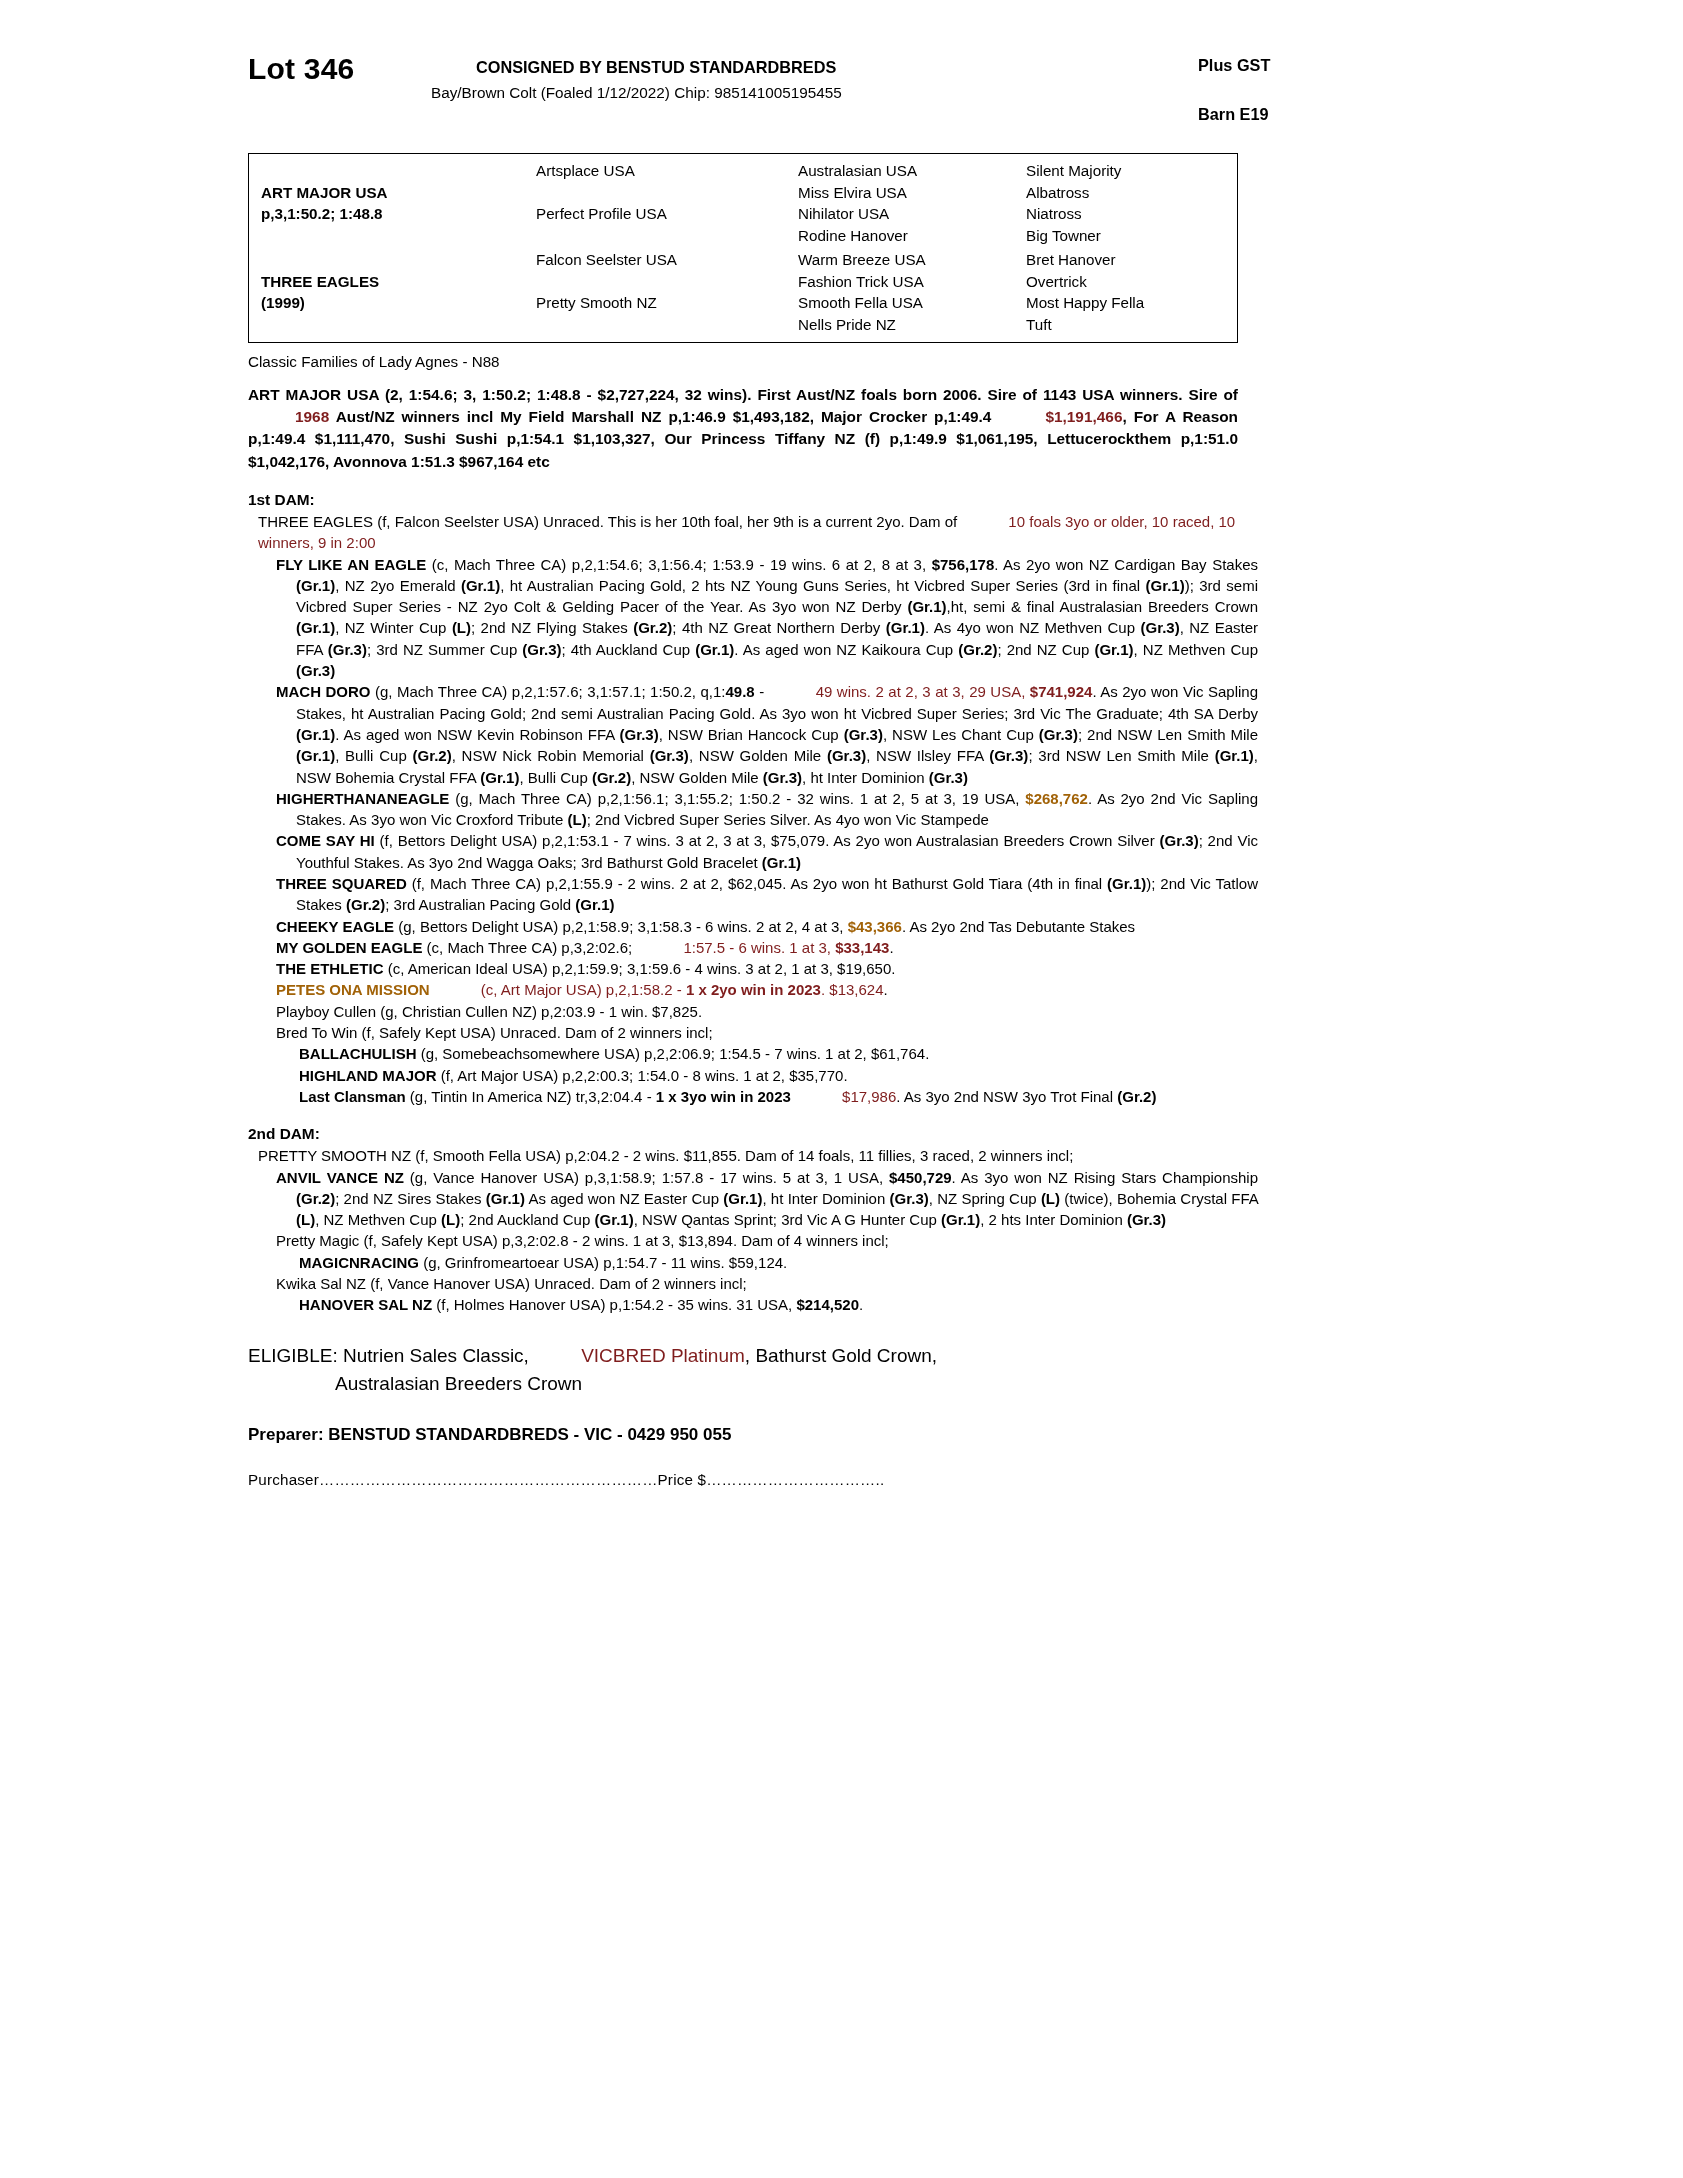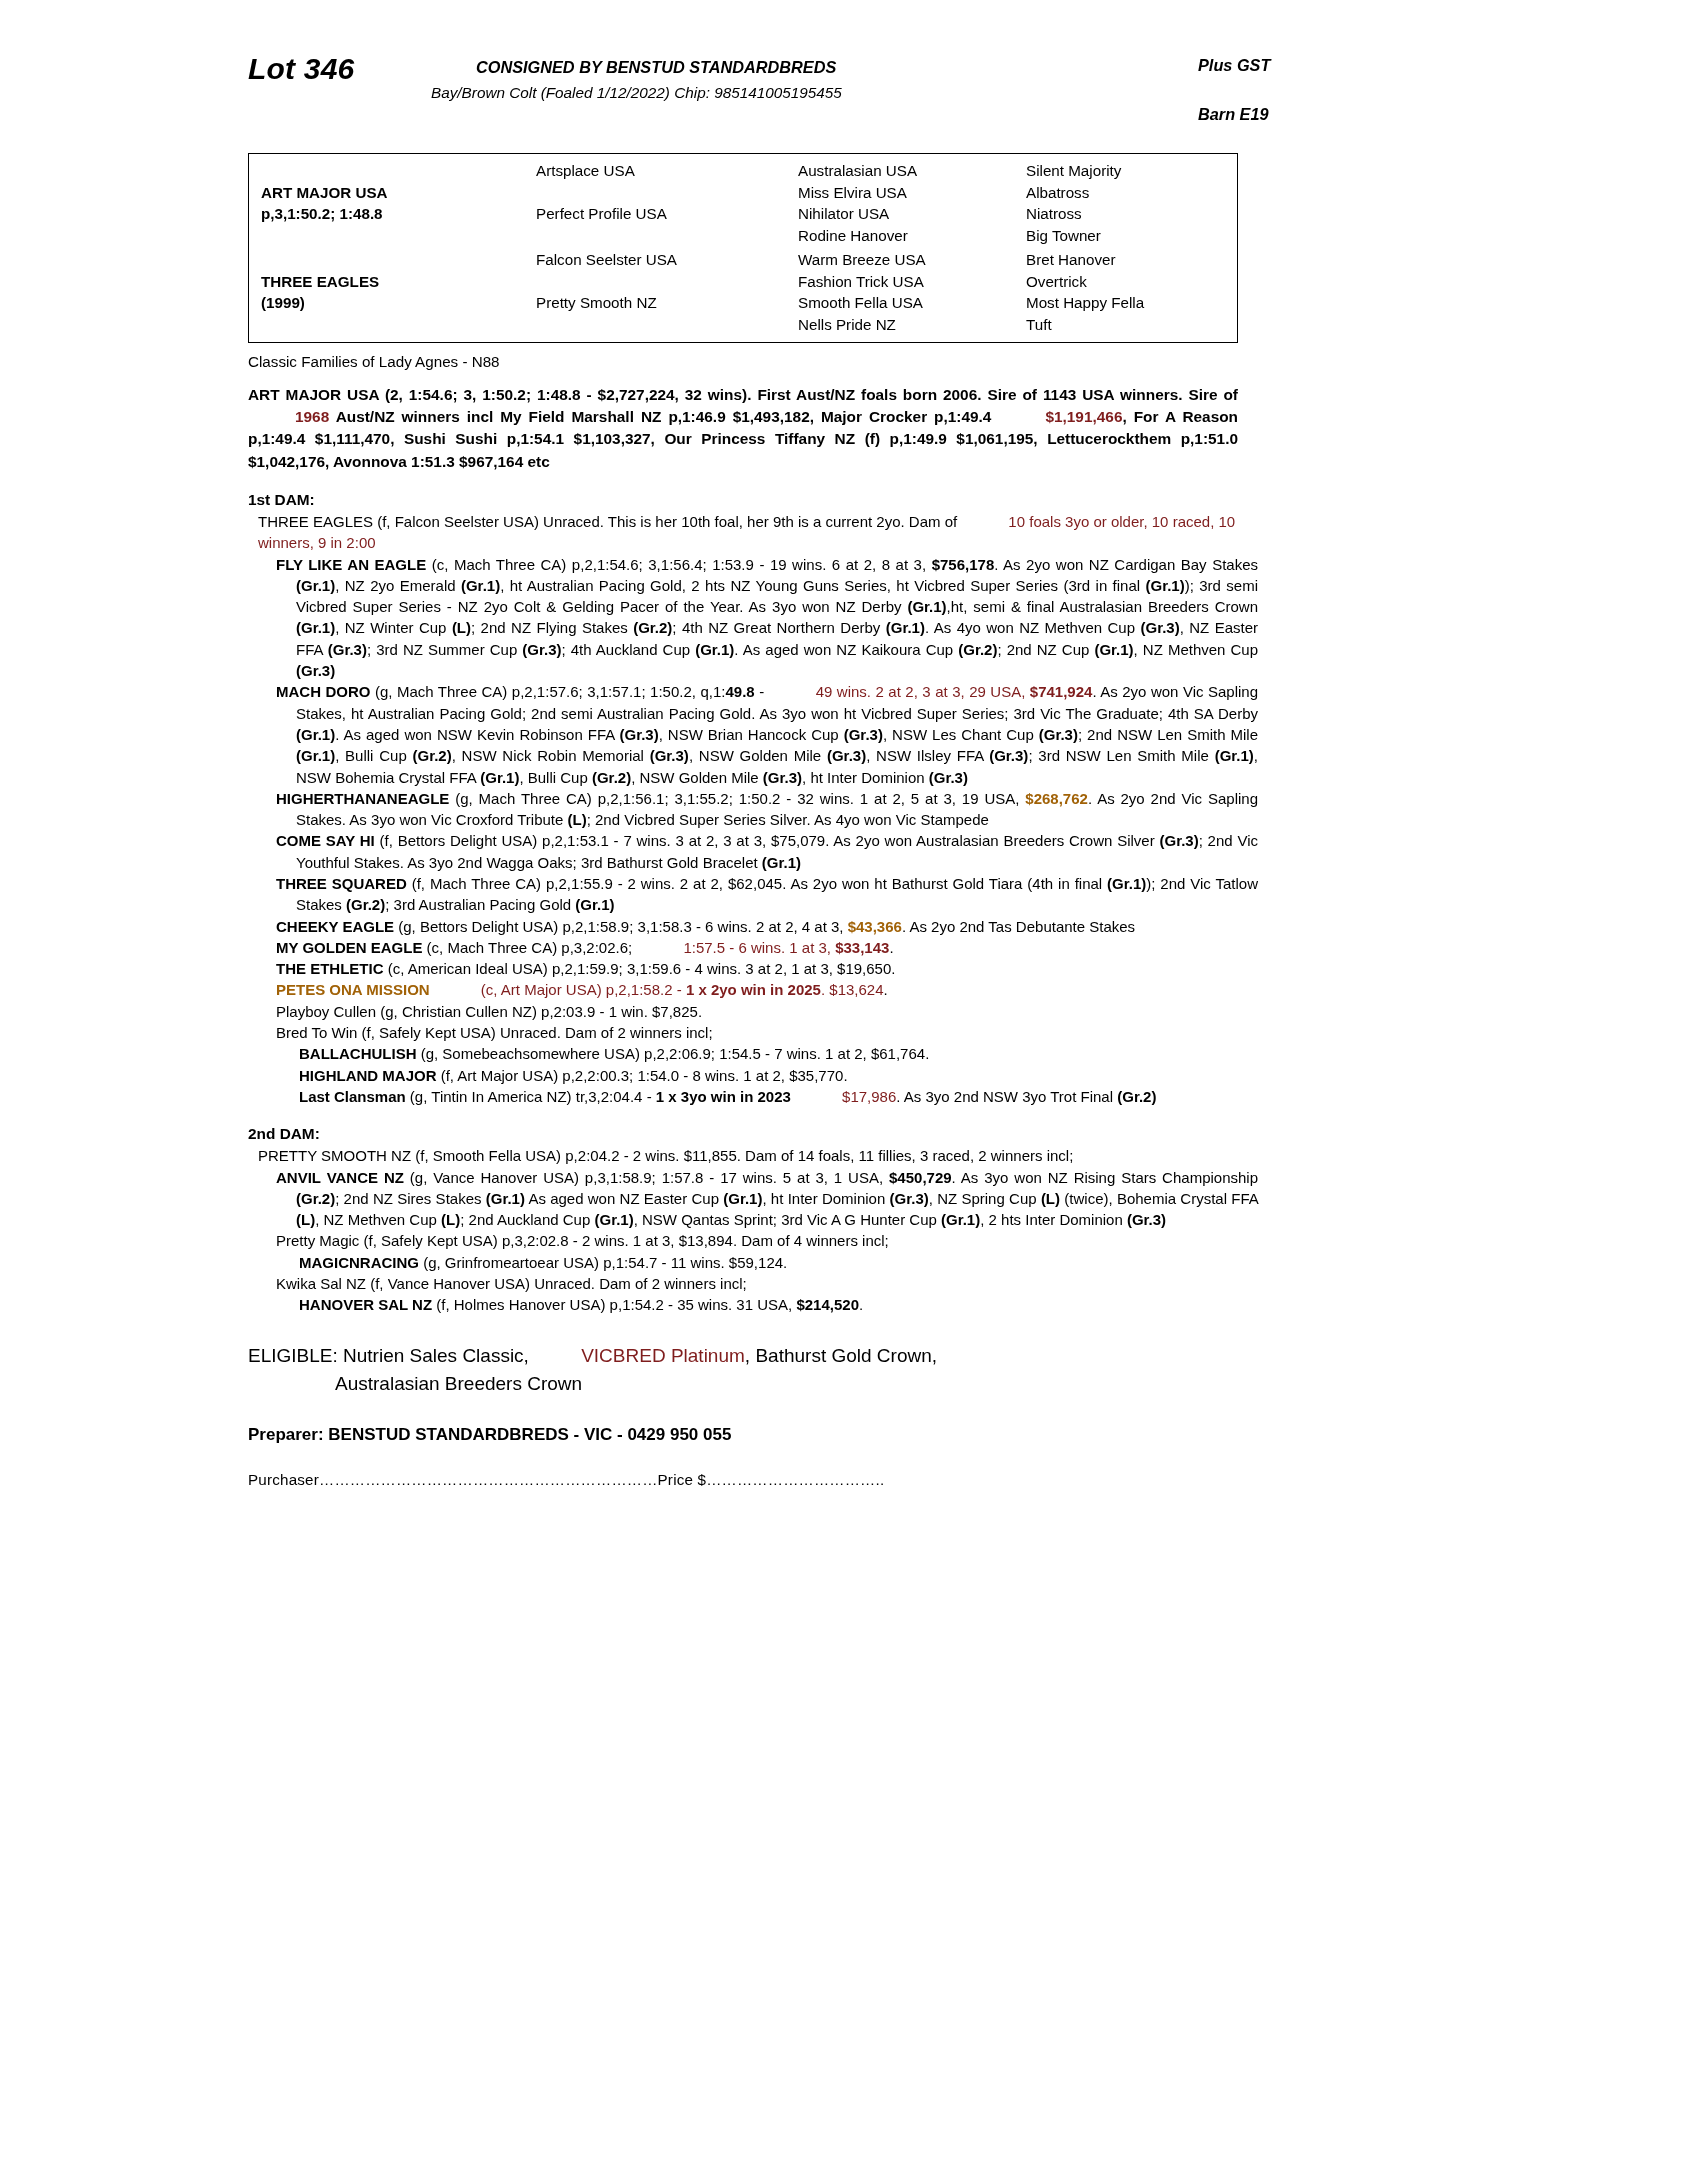--- a/index.html
+++ b/index.html
@@ -18,21 +18,20 @@
     width: 1683px;
     min-height: 2178px;
     box-sizing: border-box;
     padding: 44px 149px 40px 149px;
     position: relative;
   }
   
   .header {
     position: relative;
     height: 95px;
-    font-style: italic;
   }
   .lot-title {
     position: absolute;
     left: 99px;
     top: 8px;
     font-size: 30px;
     font-weight: bold;
     letter-spacing: 0.2px;
   }
   .consigned {
@@ -221,21 +220,21 @@
 
   <div id="progeny-list">
       <div class="entry"><span class="bold">FLY LIKE AN EAGLE</span><span> (c, Mach Three CA) p,2,1:54.6; 3,1:56.4; 1:53.9 - 19 wins. 6 at 2, 8 at 3, <b>$756,178</b>. As 2yo won NZ Cardigan Bay Stakes <b>(Gr.1)</b>, NZ 2yo Emerald <b>(Gr.1)</b>, ht Australian Pacing Gold, 2 hts NZ Young Guns Series, ht Vicbred Super Series (3rd in final <b>(Gr.1)</b>); 3rd semi Vicbred Super Series - NZ 2yo Colt &amp; Gelding Pacer of the Year. As 3yo won NZ Derby <b>(Gr.1)</b>,ht, semi &amp; final Australasian Breeders Crown <b>(Gr.1)</b>, NZ Winter Cup <b>(L)</b>; 2nd NZ Flying Stakes <b>(Gr.2)</b>; 4th NZ Great Northern Derby <b>(Gr.1)</b>. As 4yo won NZ Methven Cup <b>(Gr.3)</b>, NZ Easter FFA <b>(Gr.3)</b>; 3rd NZ Summer Cup <b>(Gr.3)</b>; 4th Auckland Cup <b>(Gr.1)</b>. As aged won NZ Kaikoura Cup <b>(Gr.2)</b>; 2nd NZ Cup <b>(Gr.1)</b>, NZ Methven Cup <b>(Gr.3)</b></span></div>
       <div class="entry"><span class="bold">MACH DORO</span><span> (g, Mach Three CA) p,2,1:57.6; 3,1:57.1; 1:50.2, q,1:<b>49.8</b> - <span class="red">49 wins. 2 at 2, 3 at 3, 29 USA, <b>$741,924</b></span>. As 2yo won Vic Sapling Stakes, ht Australian Pacing Gold; 2nd semi Australian Pacing Gold. As 3yo won ht Vicbred Super Series; 3rd Vic The Graduate; 4th SA Derby <b>(Gr.1)</b>. As aged won NSW Kevin Robinson FFA <b>(Gr.3)</b>, NSW Brian Hancock Cup <b>(Gr.3)</b>, NSW Les Chant Cup <b>(Gr.3)</b>; 2nd NSW Len Smith Mile <b>(Gr.1)</b>, Bulli Cup <b>(Gr.2)</b>, NSW Nick Robin Memorial <b>(Gr.3)</b>, NSW Golden Mile <b>(Gr.3)</b>, NSW Ilsley FFA <b>(Gr.3)</b>; 3rd NSW Len Smith Mile <b>(Gr.1)</b>, NSW Bohemia Crystal FFA <b>(Gr.1)</b>, Bulli Cup <b>(Gr.2)</b>, NSW Golden Mile <b>(Gr.3)</b>, ht Inter Dominion <b>(Gr.3)</b></span></div>
       <div class="entry"><span class="bold">HIGHERTHANANEAGLE</span><span> (g, Mach Three CA) p,2,1:56.1; 3,1:55.2; 1:50.2 - 32 wins. 1 at 2, 5 at 3, 19 USA, <span class="redb">$268,762</span>. As 2yo 2nd Vic Sapling Stakes. As 3yo won Vic Croxford Tribute <b>(L)</b>; 2nd Vicbred Super Series Silver. As 4yo won Vic Stampede</span></div>
       <div class="entry"><span class="bold">COME SAY HI</span><span> (f, Bettors Delight USA) p,2,1:53.1 - 7 wins. 3 at 2, 3 at 3, $75,079. As 2yo won Australasian Breeders Crown Silver <b>(Gr.3)</b>; 2nd Vic Youthful Stakes. As 3yo 2nd Wagga Oaks; 3rd Bathurst Gold Bracelet <b>(Gr.1)</b></span></div>
       <div class="entry"><span class="bold">THREE SQUARED</span><span> (f, Mach Three CA) p,2,1:55.9 - 2 wins. 2 at 2, $62,045. As 2yo won ht Bathurst Gold Tiara (4th in final <b>(Gr.1)</b>); 2nd Vic Tatlow Stakes <b>(Gr.2)</b>; 3rd Australian Pacing Gold <b>(Gr.1)</b></span></div>
       <div class="entry"><span class="bold">CHEEKY EAGLE</span><span> (g, Bettors Delight USA) p,2,1:58.9; 3,1:58.3 - 6 wins. 2 at 2, 4 at 3, <span class="redb">$43,366</span>. As 2yo 2nd Tas Debutante Stakes</span></div>
       <div class="entry"><span class="bold">MY GOLDEN EAGLE</span><span> (c, Mach Three CA) p,3,2:02.6; <span class="red">1:57.5 - 6 wins. 1 at 3, <b>$33,143</b></span>.</span></div>
       <div class="entry"><span class="bold">THE ETHLETIC</span><span> (c, American Ideal USA) p,2,1:59.9; 3,1:59.6 - 4 wins. 3 at 2, 1 at 3, $19,650.</span></div>
-      <div class="entry"><span class="redb">PETES ONA MISSION</span><span> <span class="red">(c, Art Major USA) p,2,1:58.2 - <b>1 x 2yo win in 2025</b>. $13,624</span>.</span></div>
+      <div class="entry"><span class="redb">PETES ONA MISSION</span><span> <span class="red">(c, Art Major USA) p,2,1:58.2 - <b>1 x 2yo win in 2023</b>. $13,624</span>.</span></div>
     </div>
 
   <div id="first-dam-plain">
       <div class="entry plain">Playboy Cullen (g, Christian Cullen NZ) p,2:03.9 - 1 win. $7,825.</div>
       <div class="entry plain">Bred To Win (f, Safely Kept USA) Unraced. Dam of 2 winners incl;</div>
     </div>
   <div id="first-dam-sub">
       <div class="entry sub"><span class="bold">BALLACHULISH</span><span> (g, Somebeachsomewhere USA) p,2,2:06.9; 1:54.5 - 7 wins. 1 at 2, $61,764.</span></div>
       <div class="entry sub"><span class="bold">HIGHLAND MAJOR</span><span> (f, Art Major USA) p,2,2:00.3; 1:54.0 - 8 wins. 1 at 2, $35,770.</span></div>
       <div class="entry sub"><span class="bold">Last Clansman</span><span> (g, Tintin In America NZ) tr,3,2:04.4 - <b>1 x 3yo win in 2023</b> <span class="red">$17,986</span>. As 3yo 2nd NSW 3yo Trot Final <b>(Gr.2)</b></span></div>

